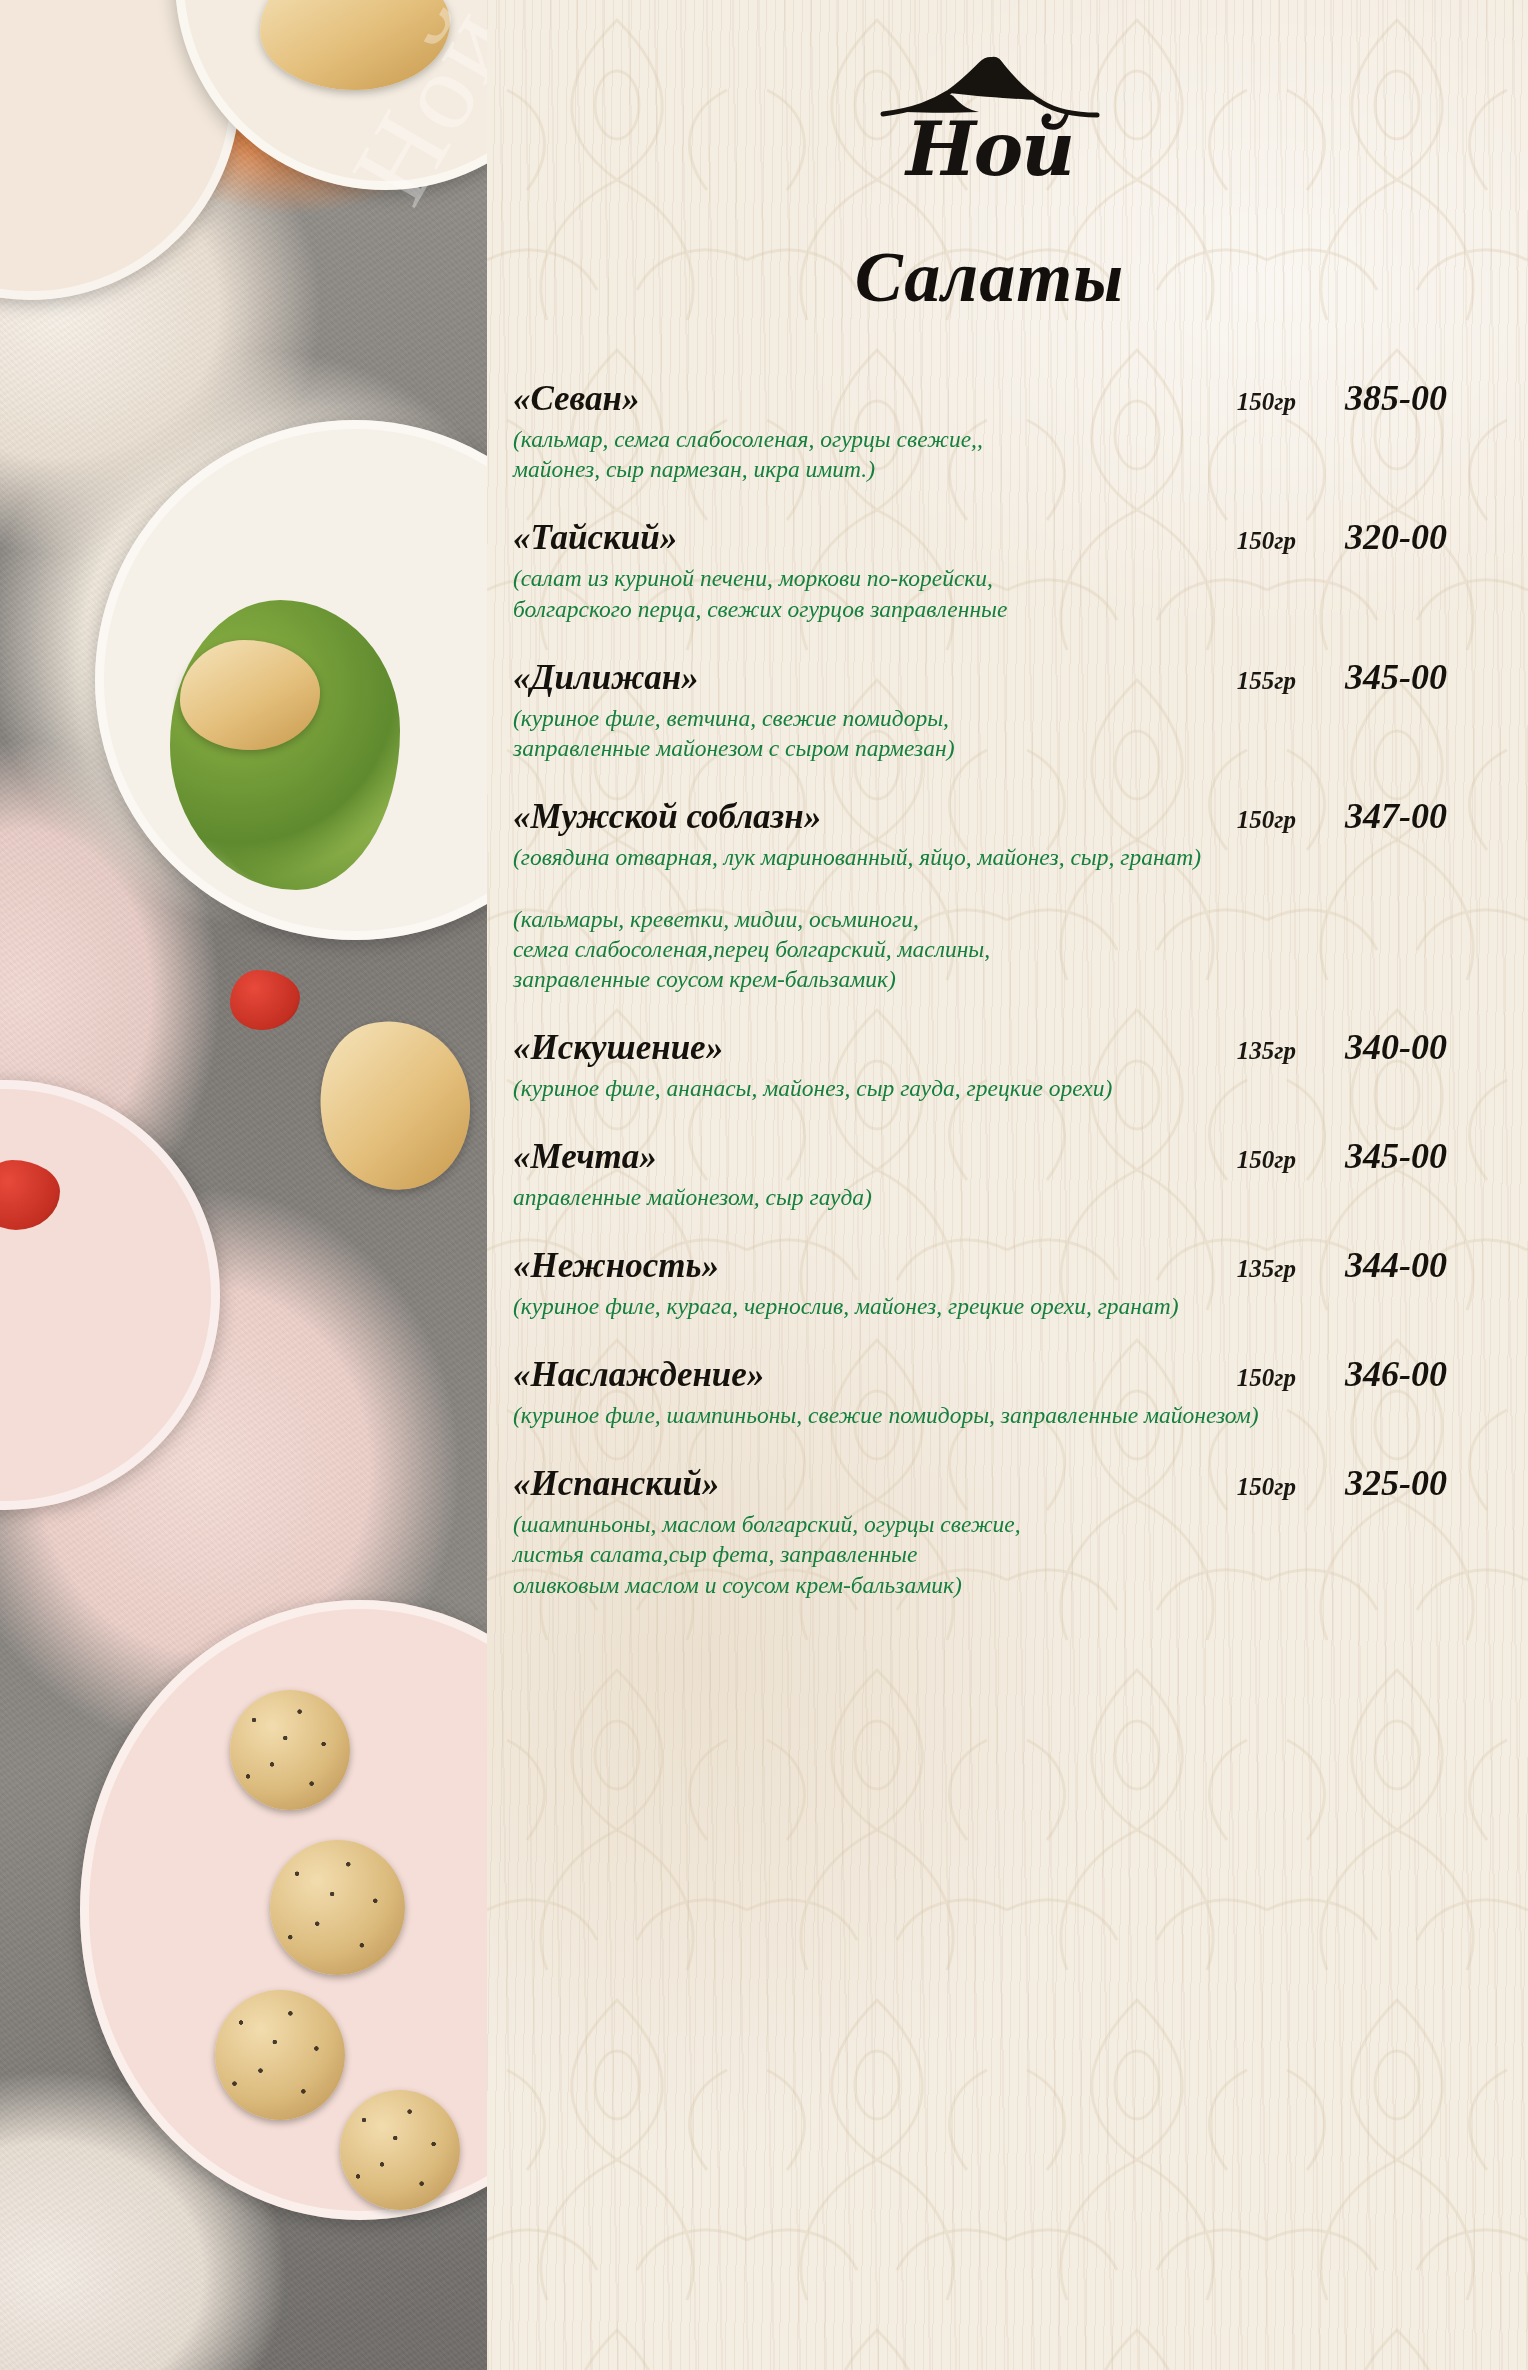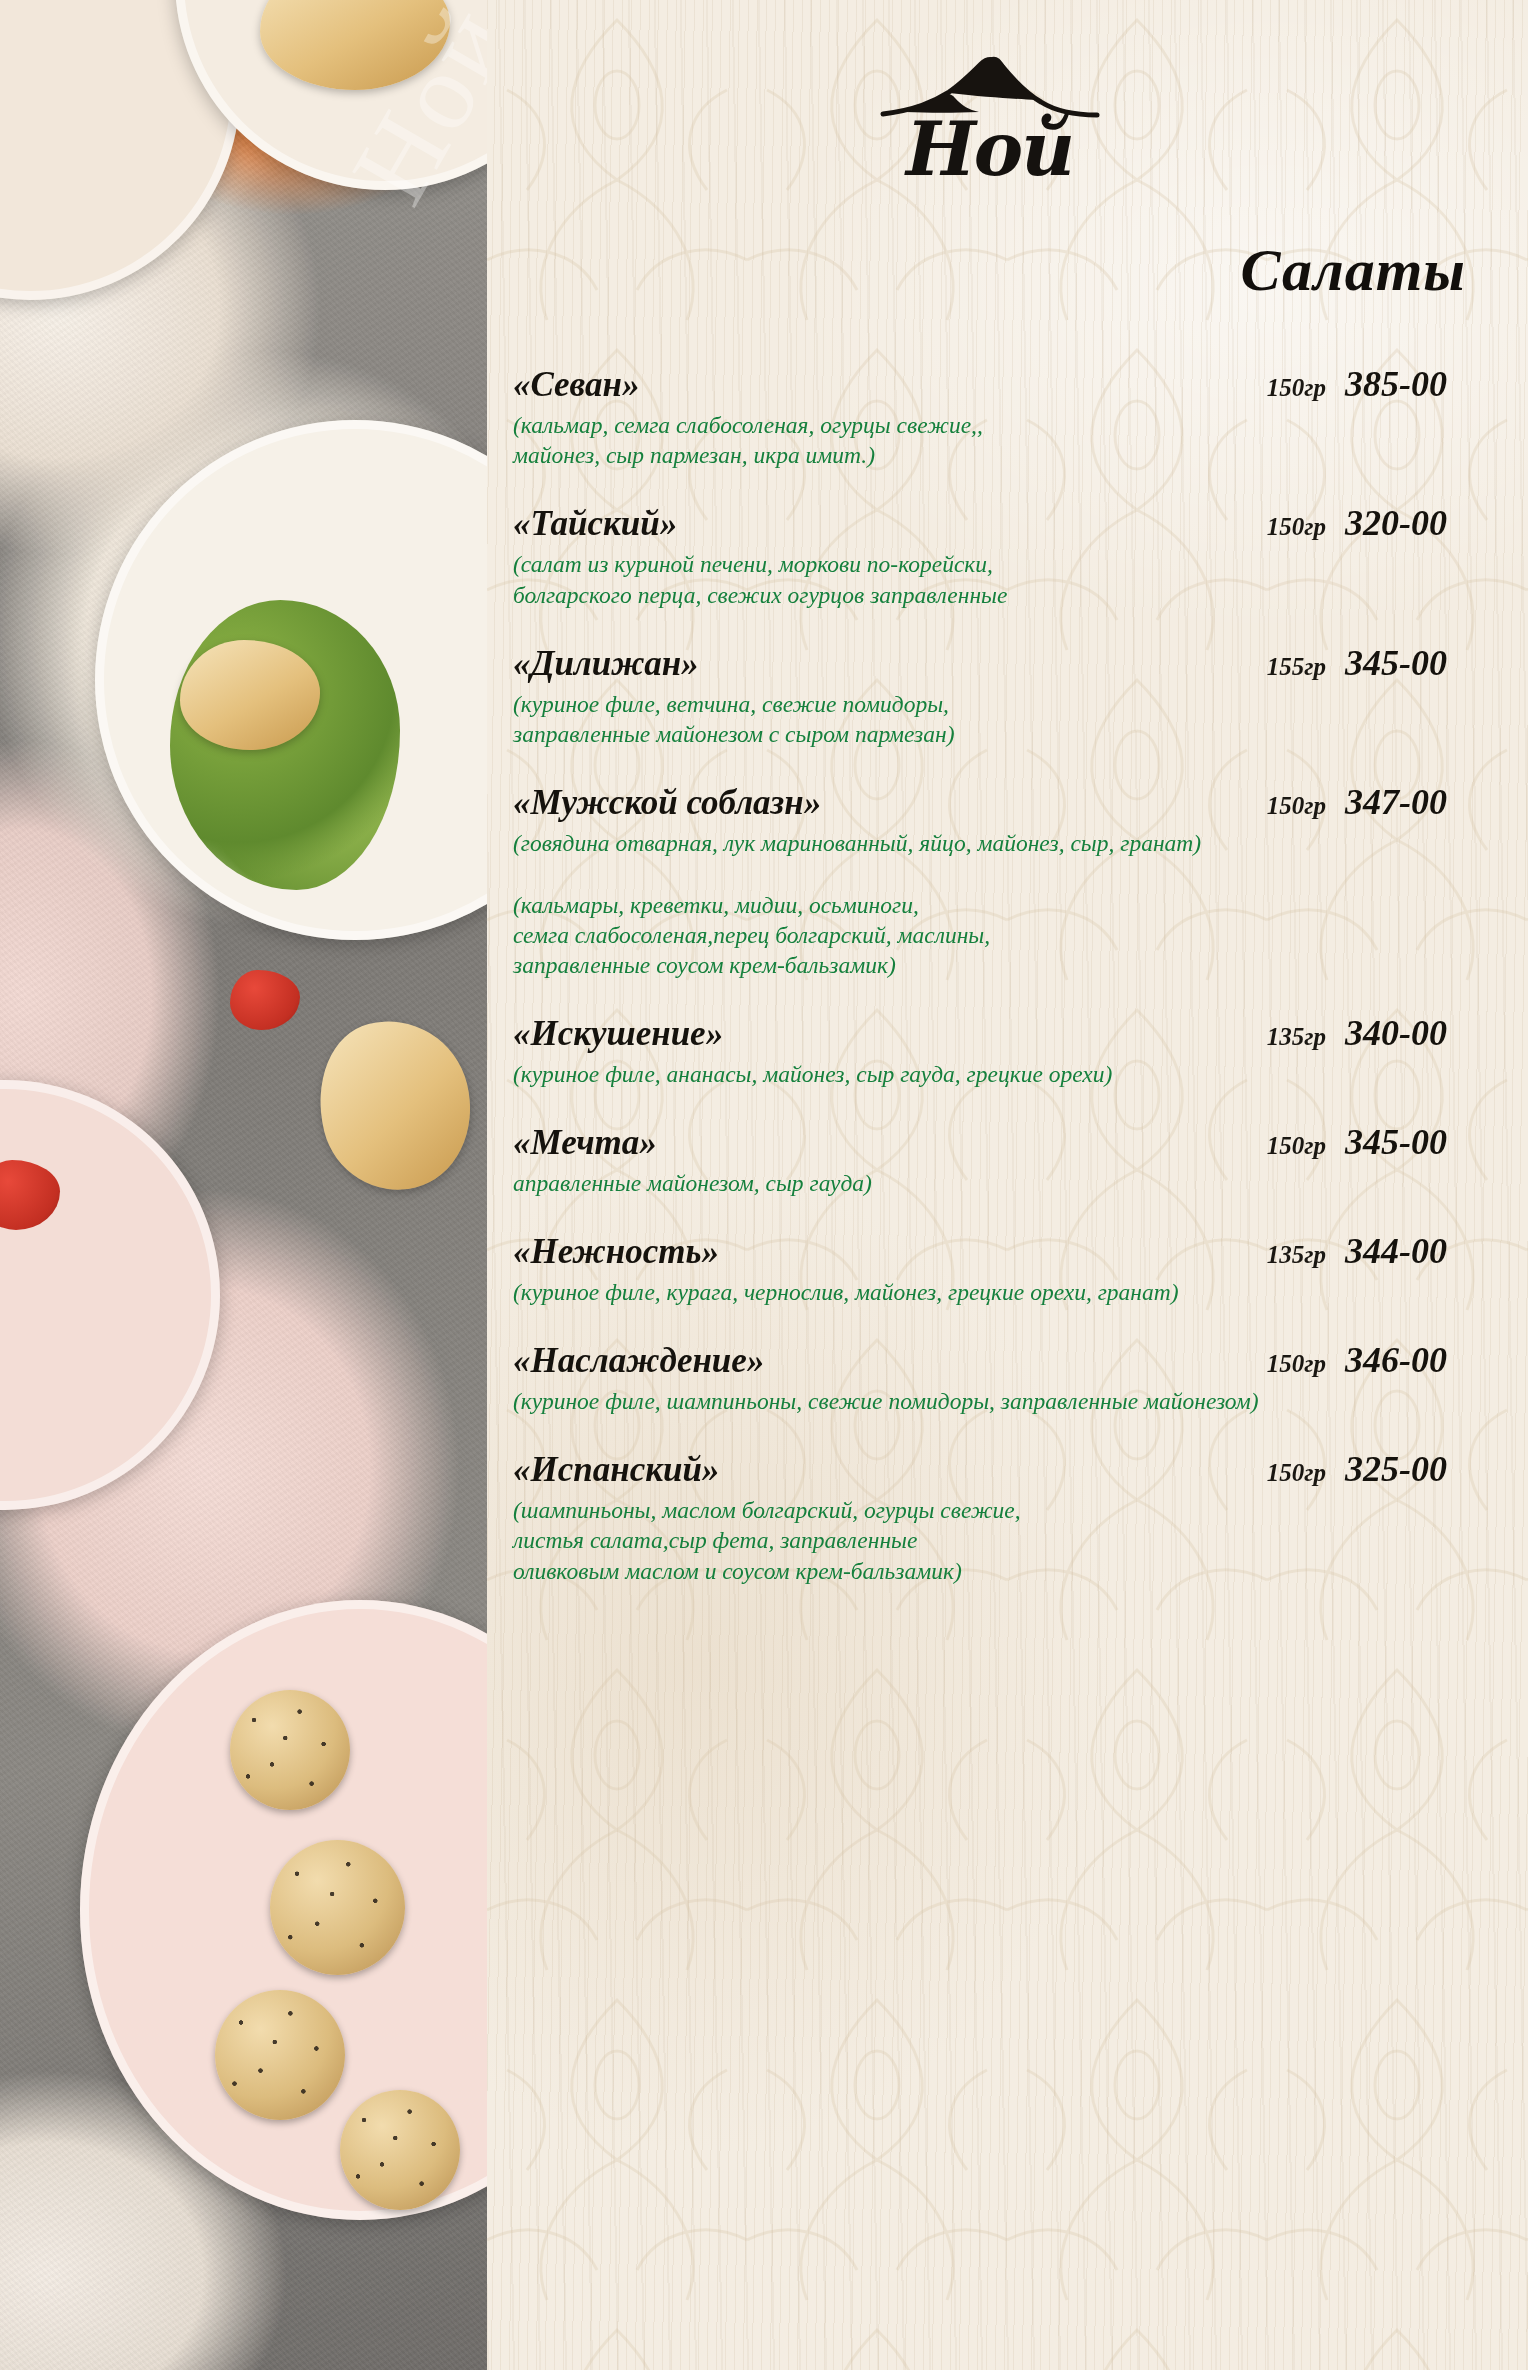--- a/index.html
+++ b/index.html
@@ -154,25 +154,25 @@
     font-style: italic;
     font-weight: 700;
     font-size: 74px;
     line-height: .95;
     letter-spacing: -2px;
     color: #15120f;
     margin-top: -10px;
   }
 
   .section-title {
-    text-align: right;
+    text-align: center;
     font-family: "Liberation Serif", serif;
     font-style: italic;
     font-weight: 700;
-    font-size: 60px;
+    font-size: 72px;
     color: #120f0c;
     margin: 52px 0 0 0;
     letter-spacing: 1px;
   }
 
   .items {
     margin-top: 58px;
   }
   .item {
     margin-bottom: 32px;
@@ -193,20 +193,21 @@
   }
   .item-spacer {
     flex: 1 1 auto;
   }
   .item-weight {
     font-family: "Liberation Serif", serif;
     font-style: italic;
     font-weight: 700;
     font-size: 25px;
     color: #1a1712;
+    margin-right: 30px;
     white-space: nowrap;
   }
   .item-price {
     font-family: "Liberation Serif", serif;
     font-style: italic;
     font-weight: 700;
     font-size: 36px;
     color: #15120d;
     min-width: 140px;
     text-align: center;

